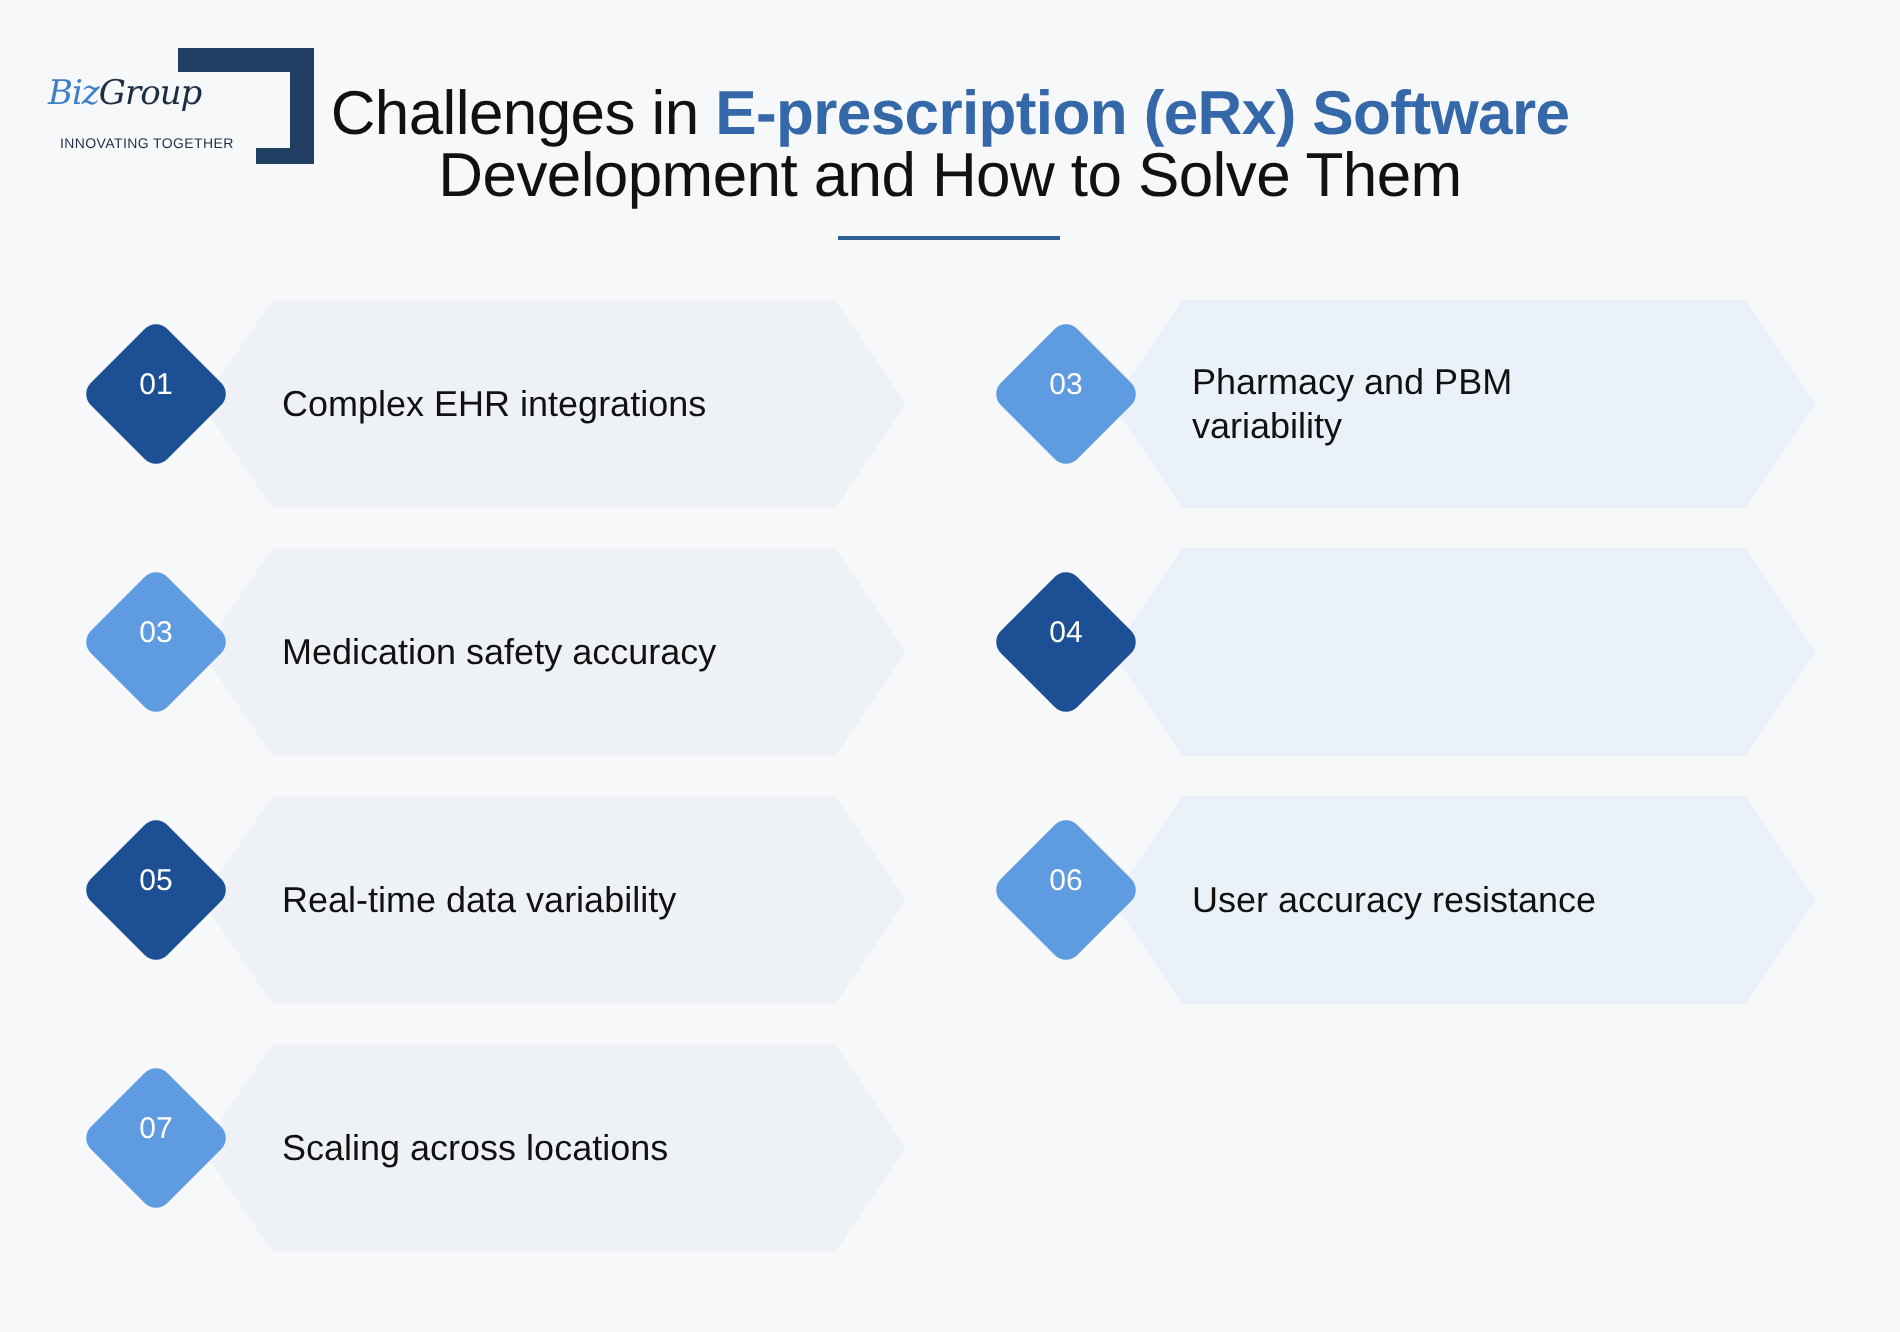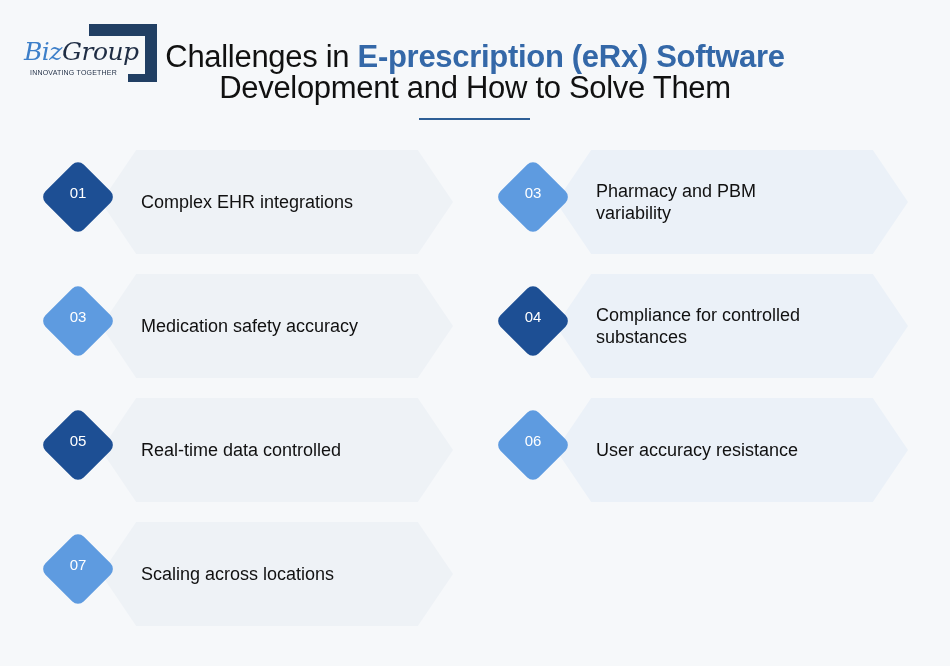--- a/index.html
+++ b/index.html
@@ -1,21 +1,21 @@
 <!DOCTYPE html>
 <html><head>
 <meta charset="utf-8">
 <style>
   html, body { margin:0; padding:0; }
   body { width:950px; height:666px; background:#f6f8fa; position:relative; overflow:hidden; font-family:"Liberation Sans", sans-serif; }
   .logo { position:absolute; left:22px; top:24px; width:136px; height:58px; }
   .logo .sq { position:absolute; left:67px; top:0; width:68px; height:58px; border:12px solid #213f63; border-left:none; border-bottom:none; box-sizing:border-box; }
   .logo .sq2 { position:absolute; left:127px; top:0; width:8px; height:58px; background:#213f63; }
   .logo .sq3 { position:absolute; left:106px; top:50px; width:29px; height:8px; background:#213f63; }
-  .logo .name { position:absolute; left:2px; top:13px; font-family:"DejaVu Serif", serif; font-style:italic; font-size:25px; color:#1f2d44; letter-spacing:-0.5px; background:transparent; }
+  .logo .name { position:absolute; left:2px; top:13px; font-family:"DejaVu Serif", serif; font-style:italic; font-size:17px; color:#1f2d44; letter-spacing:-0.5px; background:transparent; }
   .logo .name .biz { color:#3d7fc9; }
   .logo .tag { position:absolute; left:8px; top:45px; font-size:7px; color:#1f2d44; letter-spacing:0.2px; background:#f6f8fa; padding-right:2px; }
   .title { position:absolute; left:0; width:950px; top:41px; text-align:center; font-size:31px; line-height:31px; color:#111; letter-spacing:-0.3px; }
   .title .hl { color:#3468a8; font-weight:bold; }
   .rule { position:absolute; left:419px; top:118px; width:111px; height:2px; background:#2e5f96; }
   .card { position:absolute; width:352px; height:104px; }
   .card .hex { position:absolute; left:58px; top:0; width:352px; height:104px; background:#eef2f6; clip-path:polygon(10% 0, 90% 0, 100% 50%, 90% 100%, 10% 100%, 0 50%); }
   .card.alt .hex { background:#ebf1f8; }
   .card .dia { position:absolute; left:8px; top:20px; width:54px; height:54px; border-radius:8px; transform:rotate(45deg); }
   .card .dia.dark { background:#1d4f94; }
@@ -58,28 +58,27 @@
   <div class="hex"></div>
   <div class="dia light"></div>
   <div class="num">03</div>
   <div class="lbl">Medication safety accuracy</div>
 </div>
 
 <div class="card alt" style="left:498px;top:274px;">
   <div class="hex"></div>
   <div class="dia dark"></div>
   <div class="num">04</div>
-  <div class="lbl">Compliance for controlled substances</div>
 </div>
 
 <div class="card" style="left:43px;top:398px;">
   <div class="hex"></div>
   <div class="dia dark"></div>
   <div class="num">05</div>
-  <div class="lbl">Real-time data controlled</div>
+  <div class="lbl">Real-time data variability</div>
 </div>
 
 <div class="card alt" style="left:498px;top:398px;">
   <div class="hex"></div>
   <div class="dia light"></div>
   <div class="num">06</div>
   <div class="lbl">User accuracy resistance</div>
 </div>
 
 <div class="card" style="left:43px;top:522px;">

